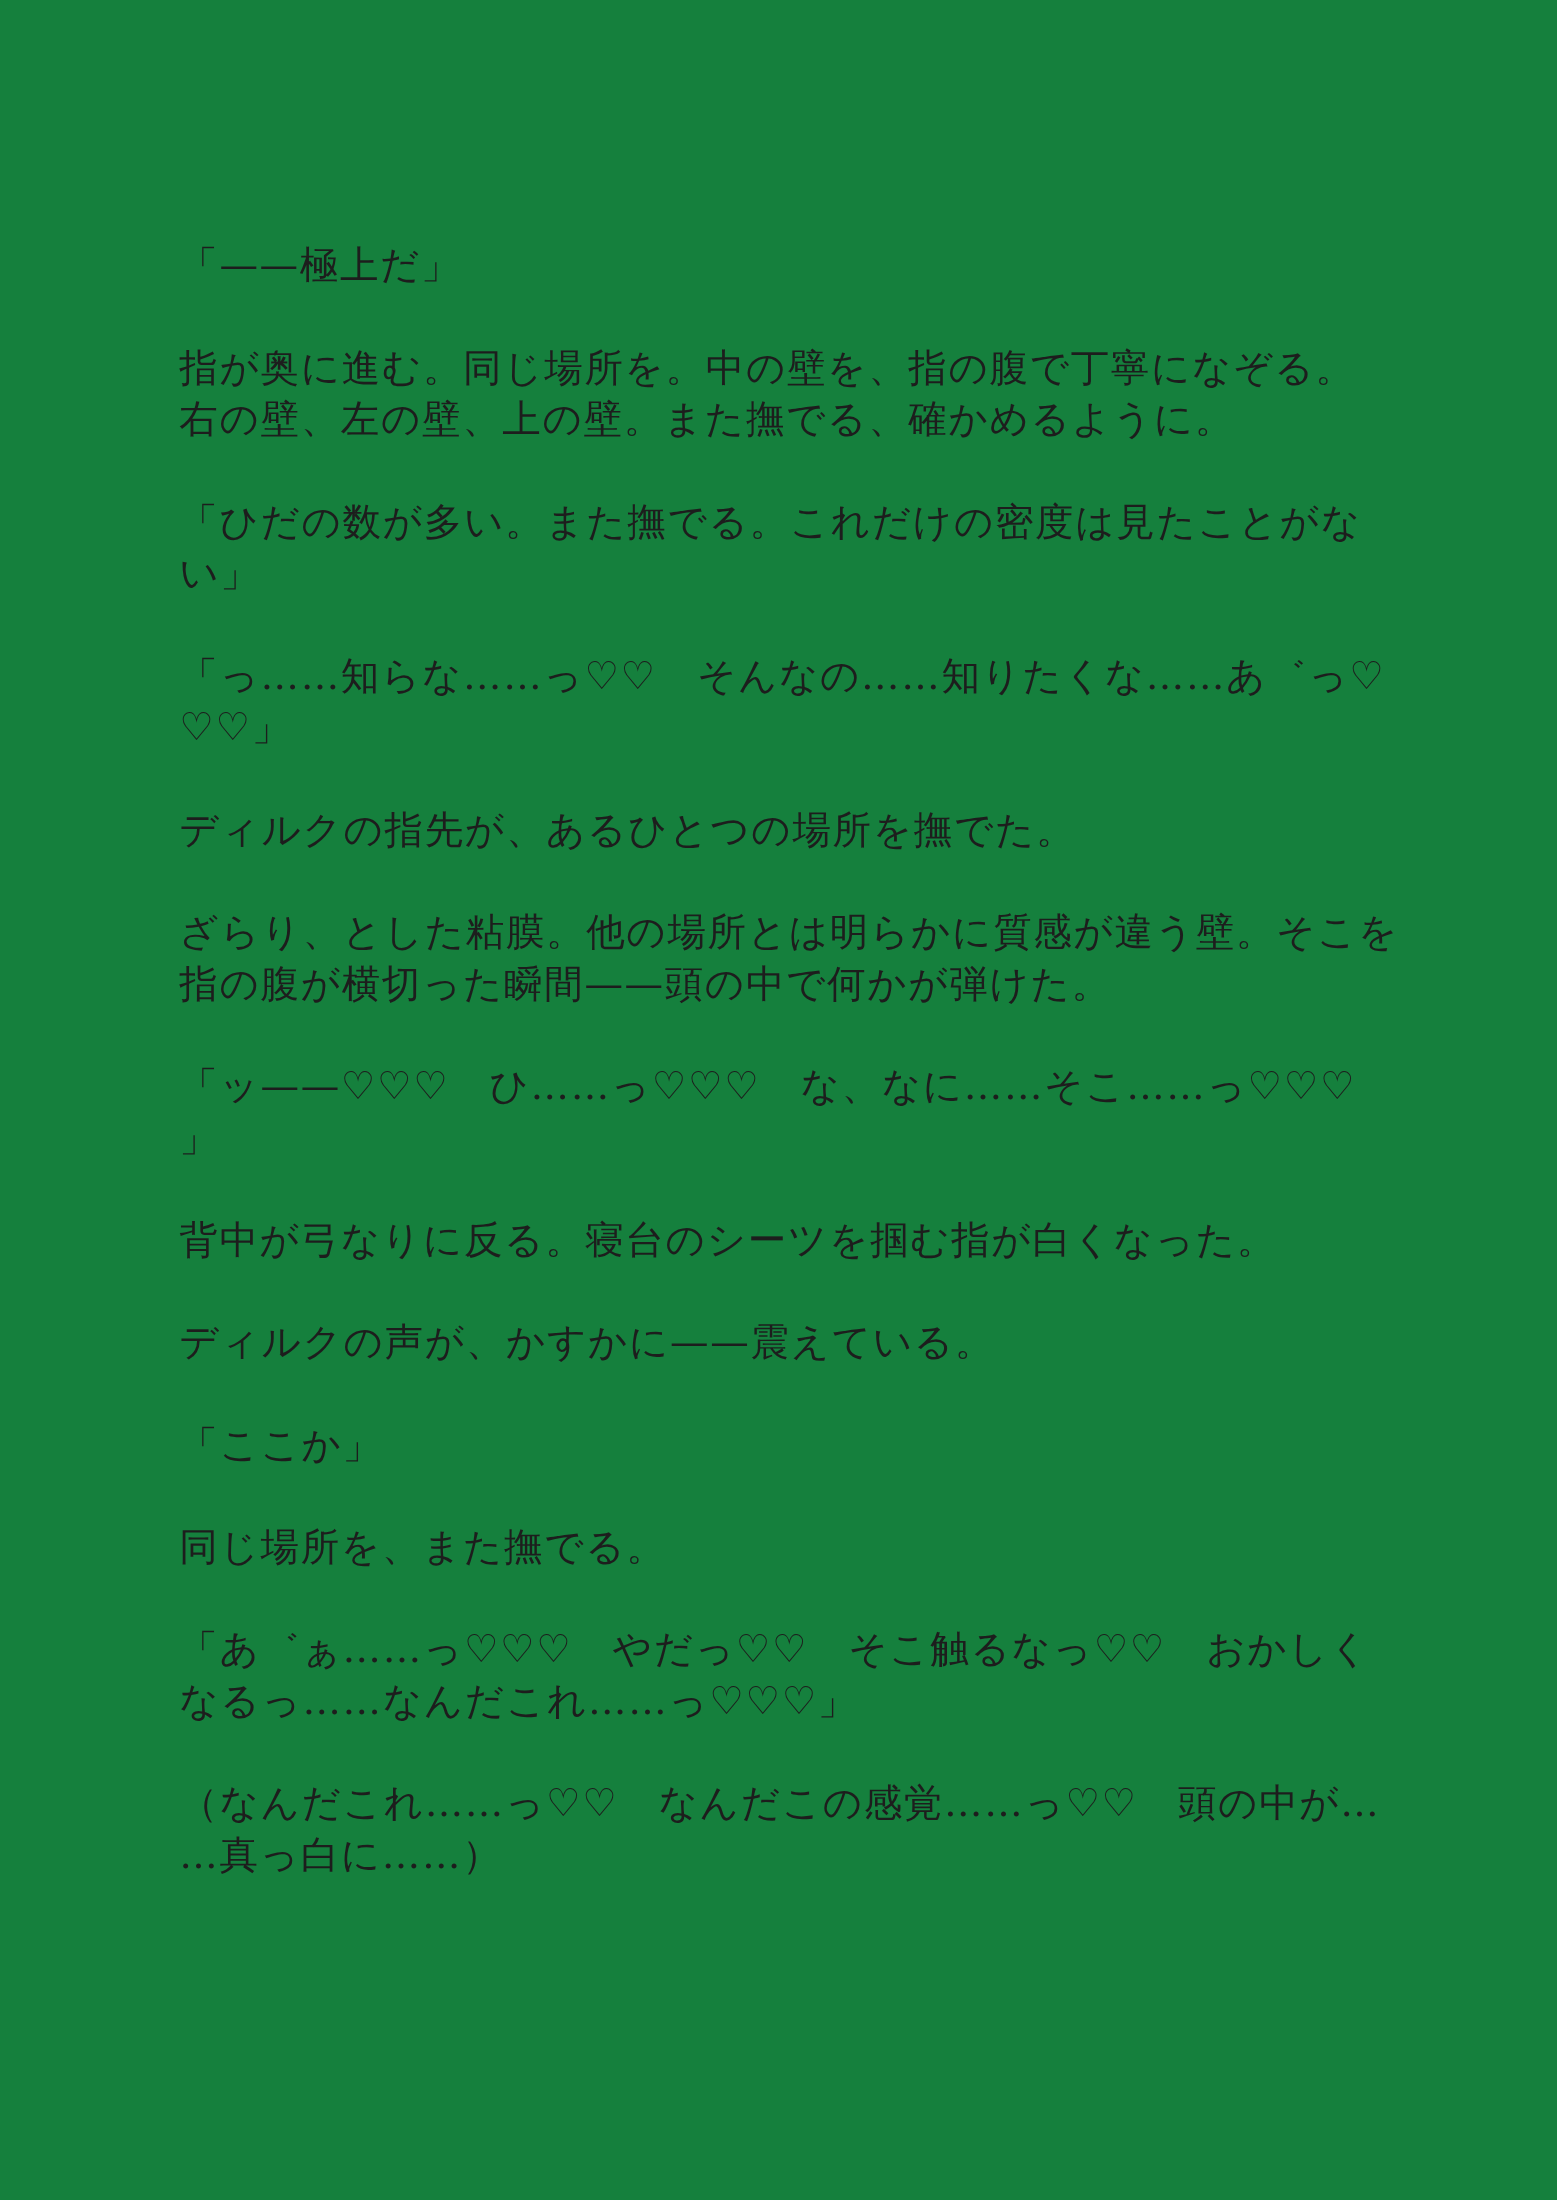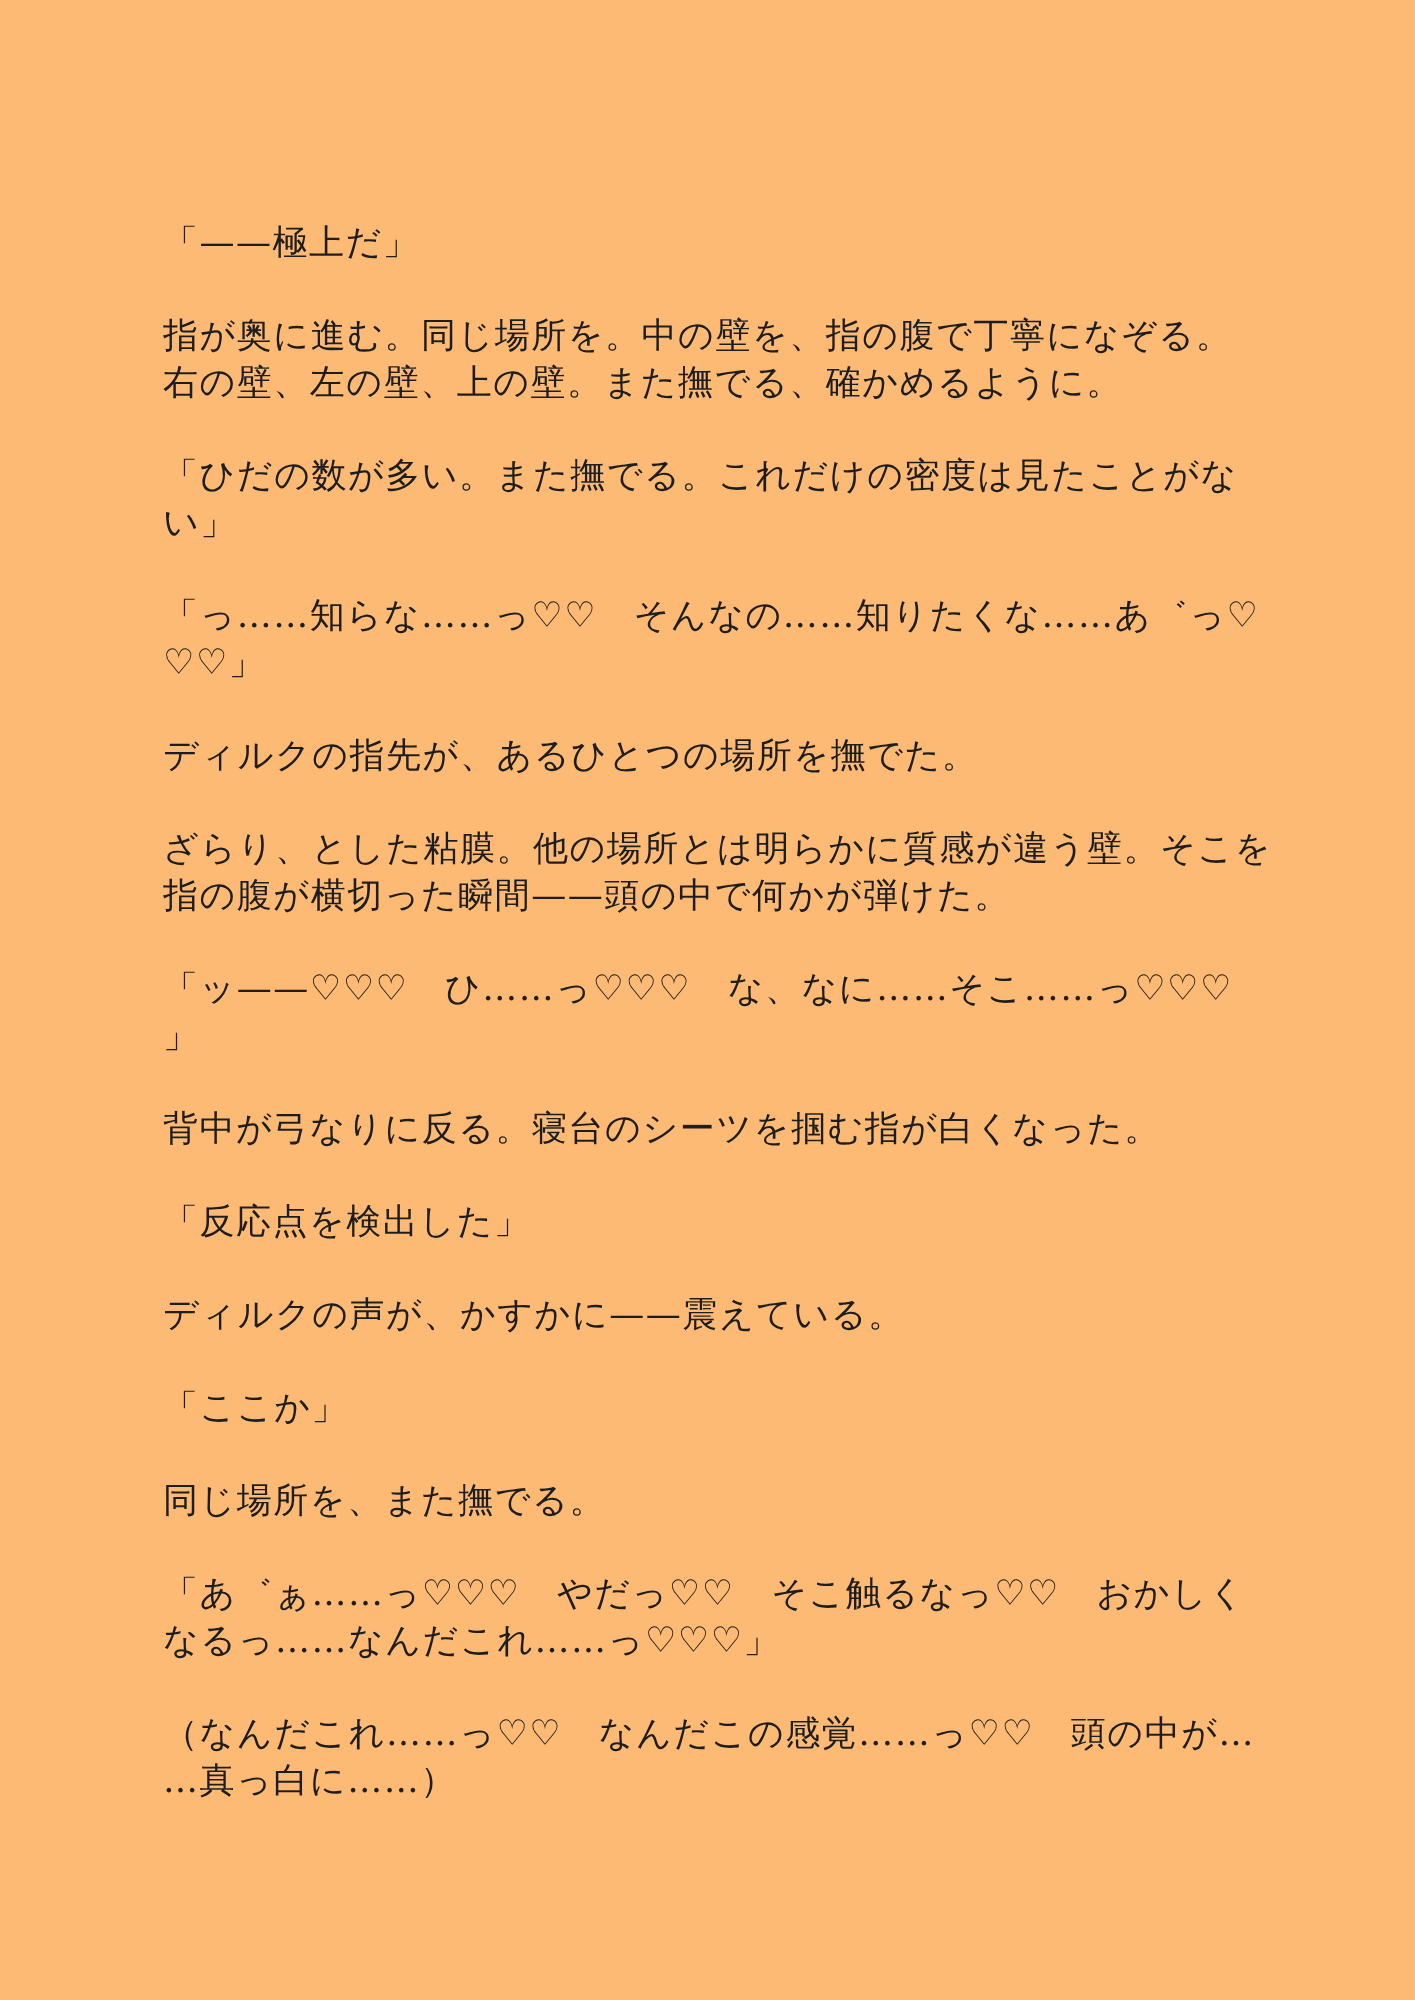--- a/index.html
+++ b/index.html
@@ -34,21 +34,21 @@
     margin-bottom: 0;
   }
   .line {
     display: block;
     white-space: nowrap;
   }
 </style>
 </head>
 <body>
 
-<div class="page" style="background: #fdba74;">
+<div class="page" style="background: #15803d;">
   <div class="content" id="doc-content" style="color: rgb(29, 29, 29);">
       <p>
         <span class="line">「——極上だ」</span>
       </p>
       <p>
         <span class="line">指が奥に進む。同じ場所を。中の壁を、指の腹で丁寧になぞる。</span>
         <span class="line">右の壁、左の壁、上の壁。また撫でる、確かめるように。</span>
       </p>
       <p>
         <span class="line">「ひだの数が多い。また撫でる。これだけの密度は見たことがな</span>
@@ -66,23 +66,20 @@
         <span class="line">指の腹が横切った瞬間——頭の中で何かが弾けた。</span>
       </p>
       <p>
         <span class="line">「ッ——♡♡♡　ひ……っ♡♡♡　な、なに……そこ……っ♡♡♡</span>
         <span class="line">」</span>
       </p>
       <p>
         <span class="line">背中が弓なりに反る。寝台のシーツを掴む指が白くなった。</span>
       </p>
       <p>
-        <span class="line">「反応点を検出した」</span>
-      </p>
-      <p>
         <span class="line">ディルクの声が、かすかに——震えている。</span>
       </p>
       <p>
         <span class="line">「ここか」</span>
       </p>
       <p>
         <span class="line">同じ場所を、また撫でる。</span>
       </p>
       <p>
         <span class="line">「あ゛ぁ……っ♡♡♡　やだっ♡♡　そこ触るなっ♡♡　おかしく</span>

